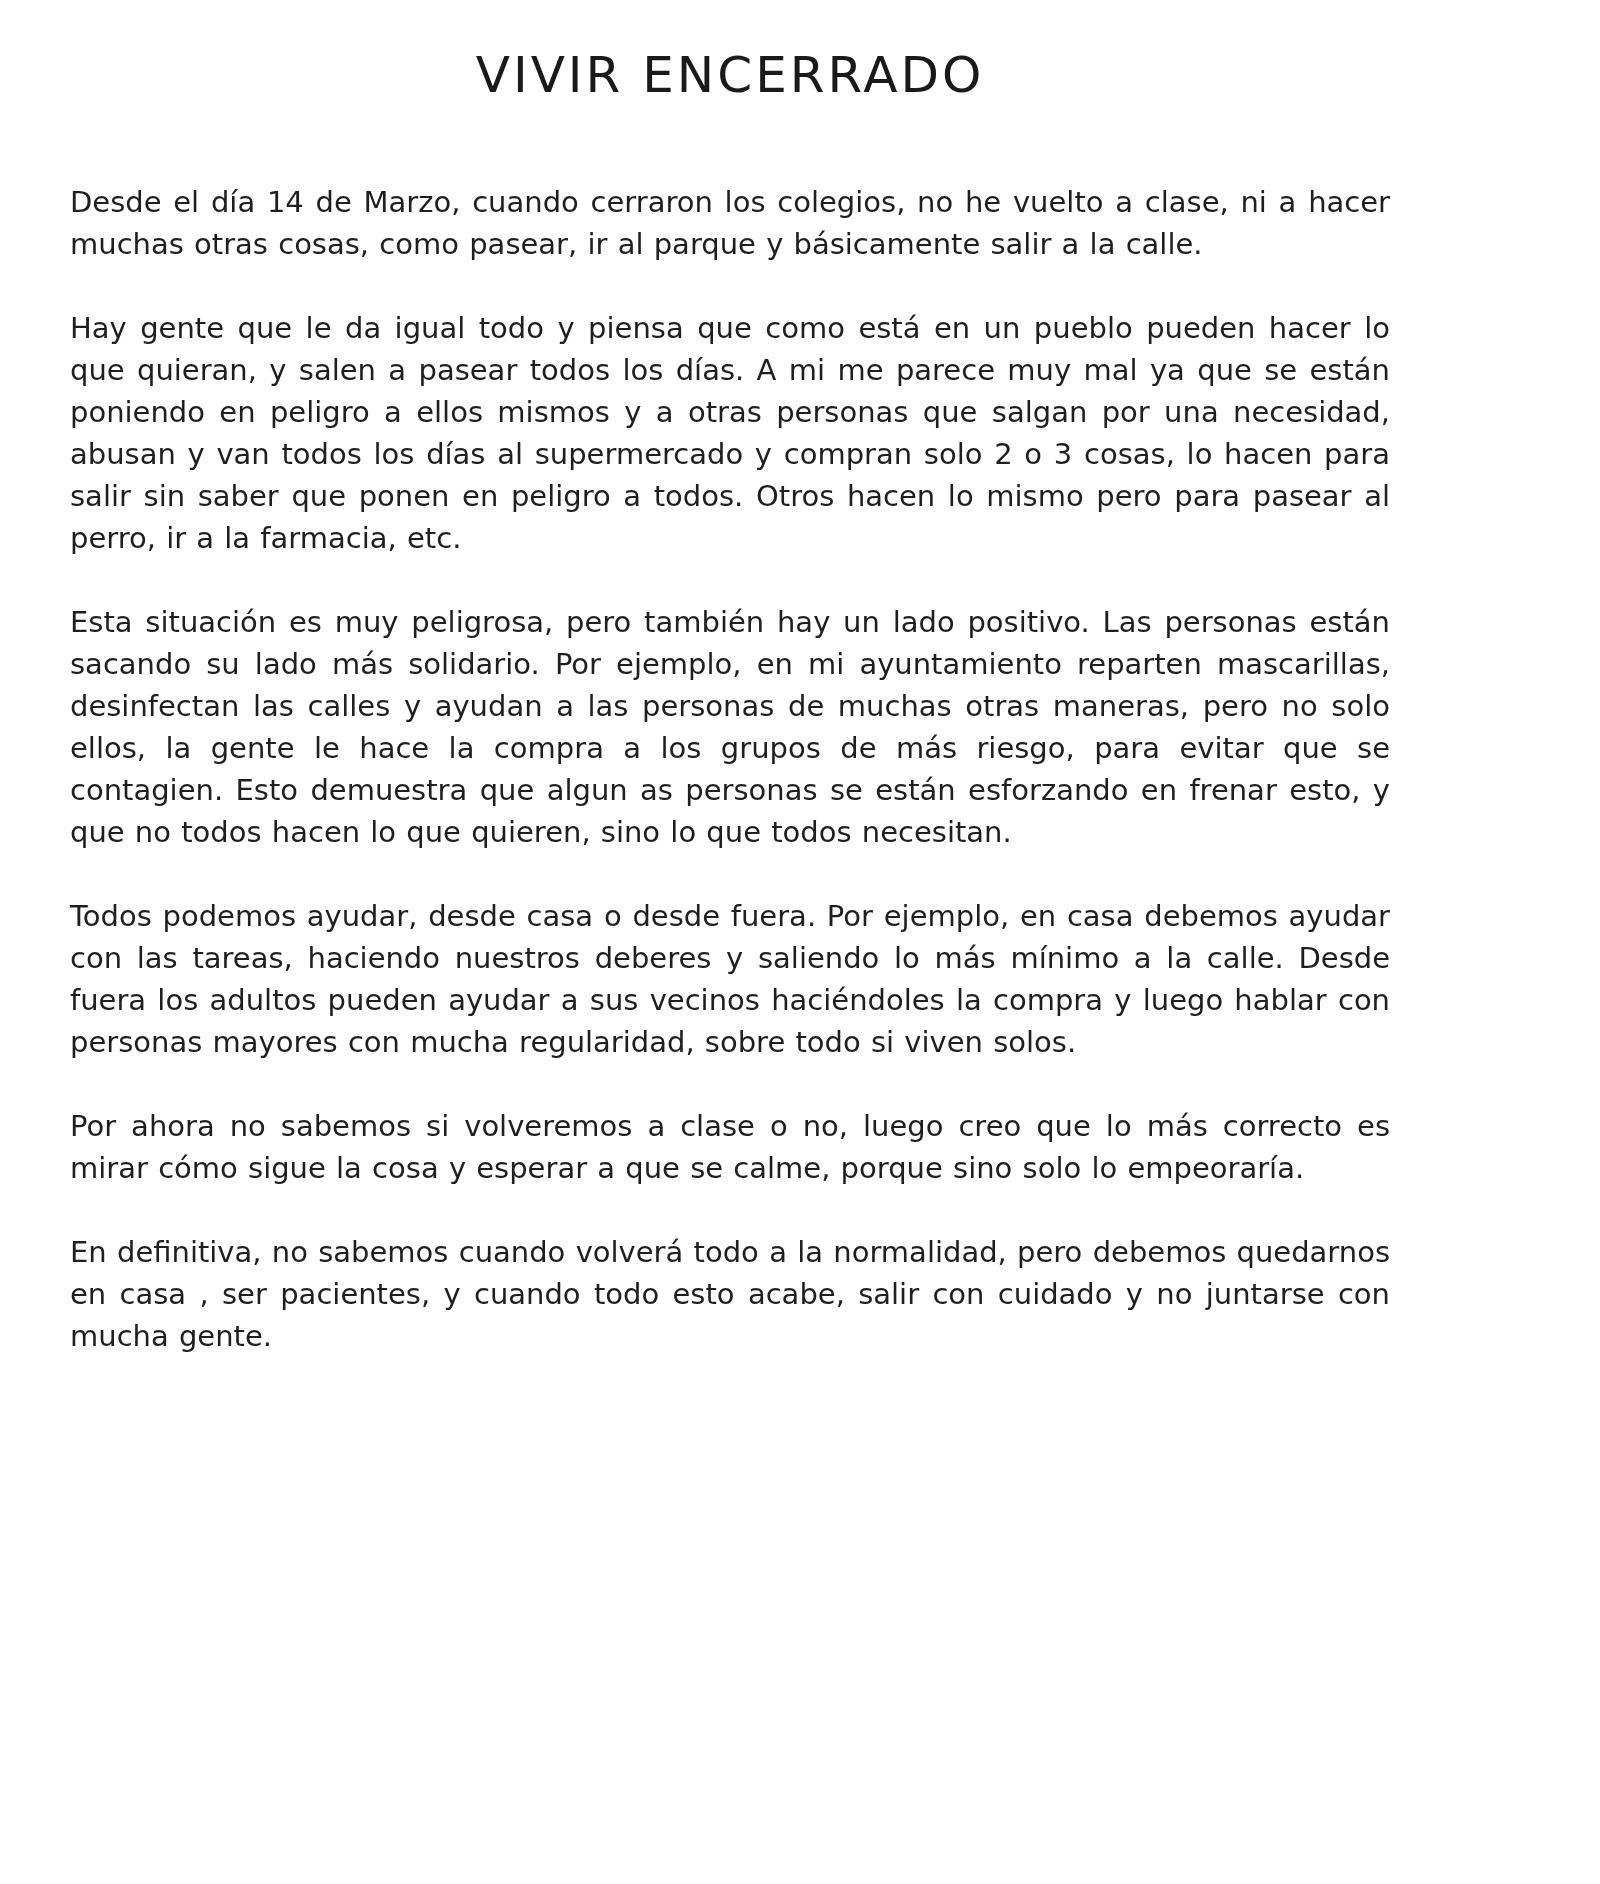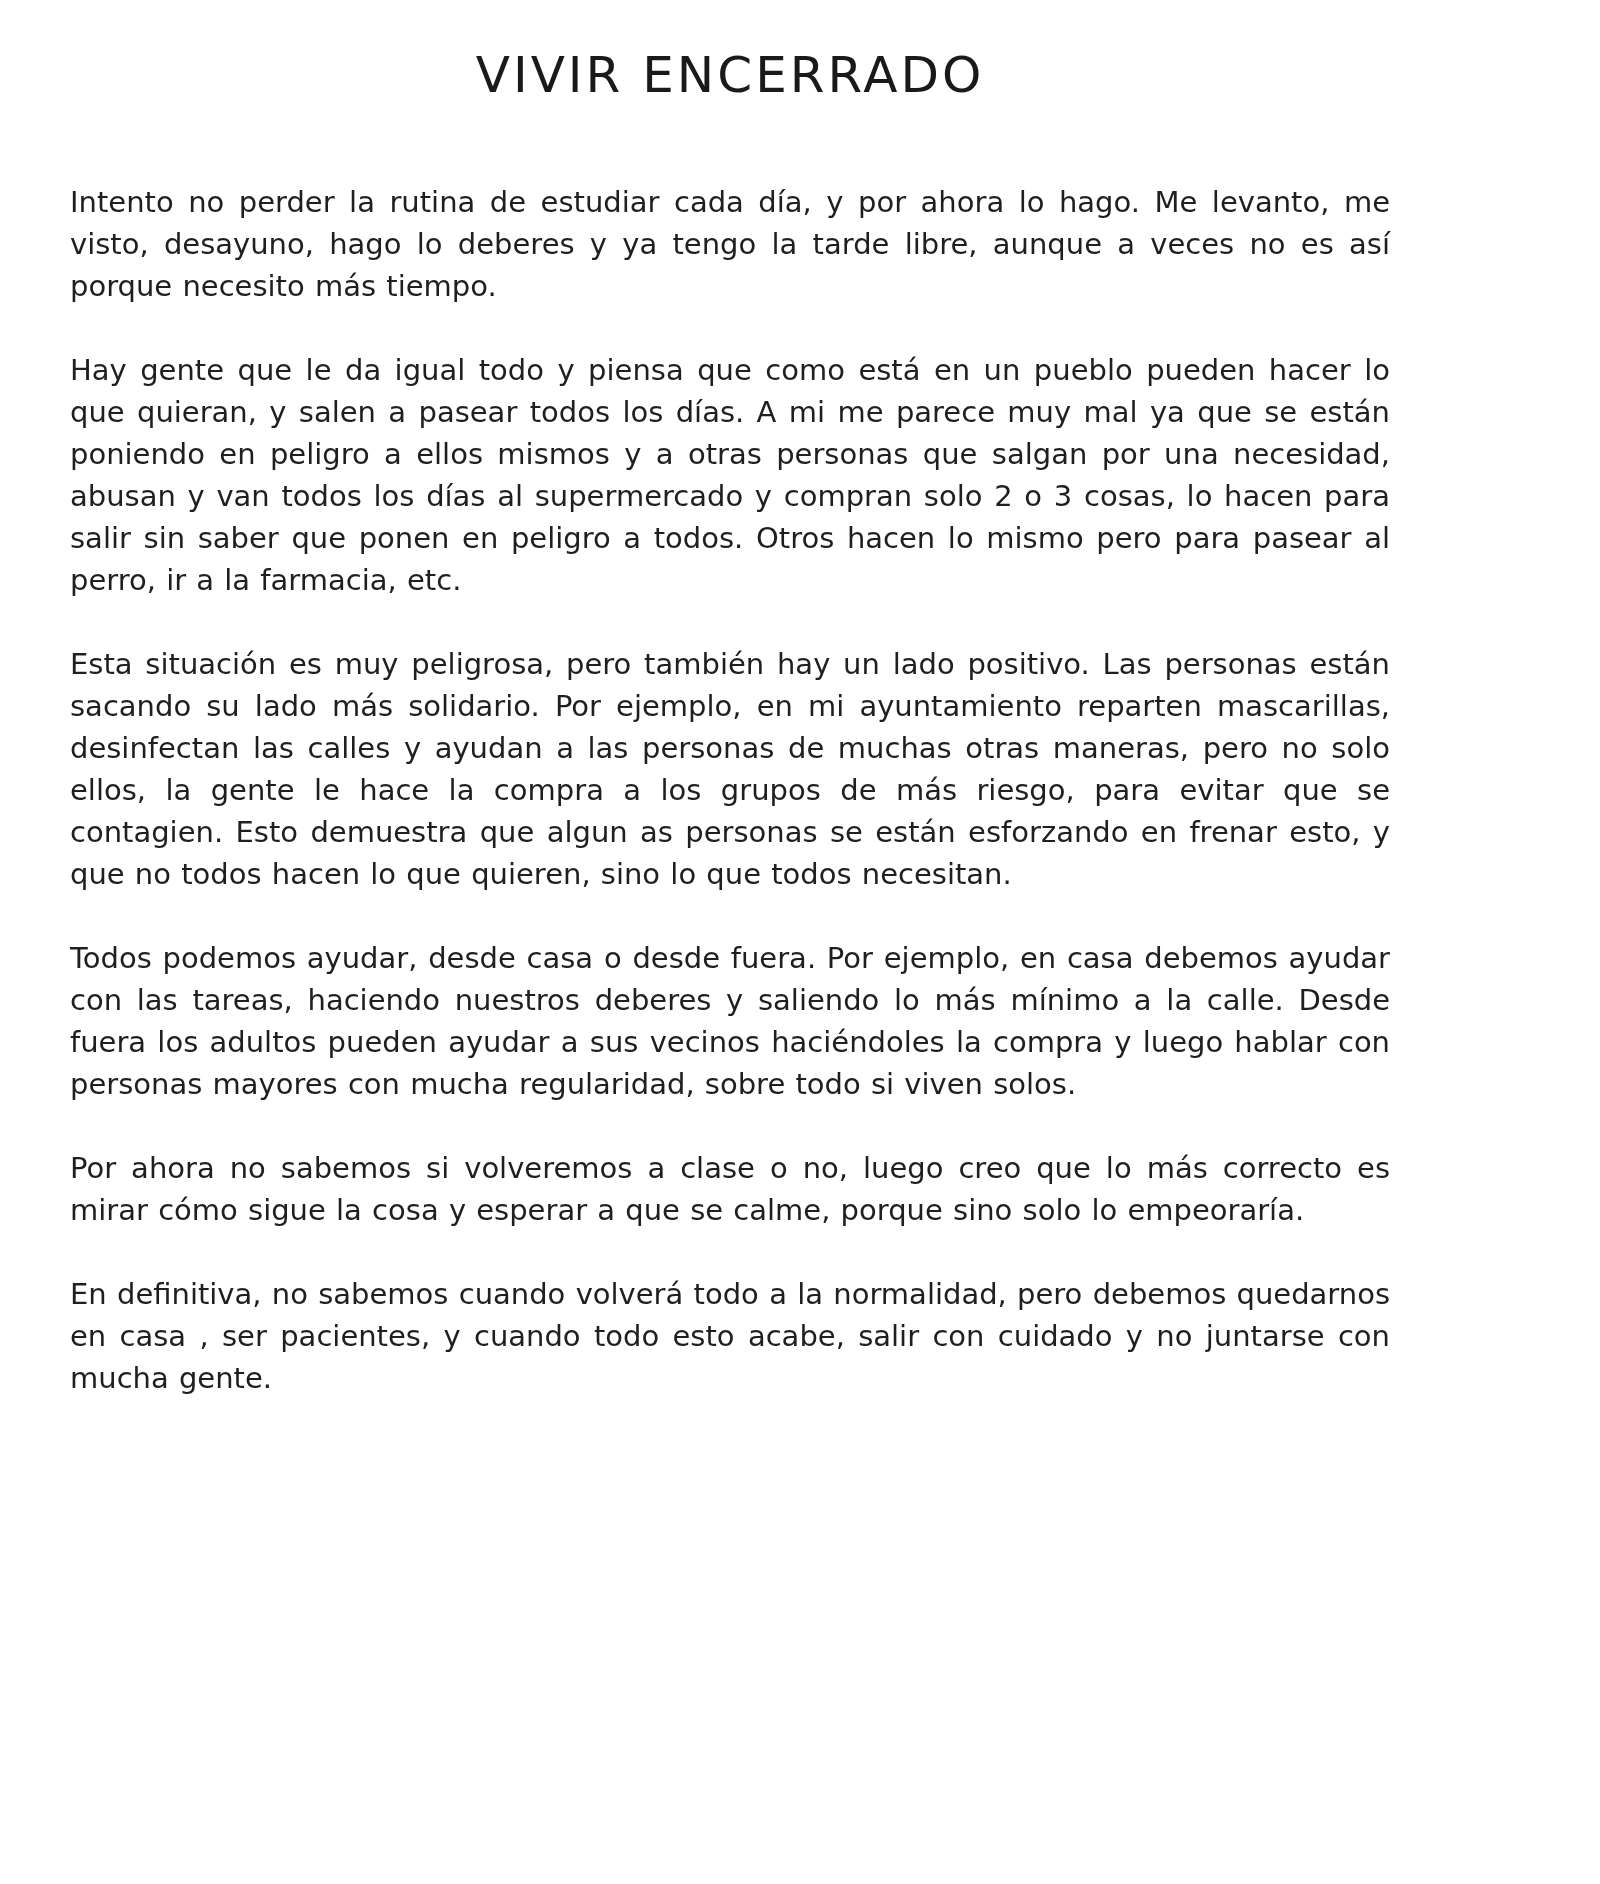--- a/index.html
+++ b/index.html
@@ -44,20 +44,20 @@
     margin-bottom: 16px;
   }
 </style>
 </head>
 <body>
 
 <div class="page">
   <h1 class="doc-title">VIVIR ENCERRADO</h1>
 
   <div class="doc-body">
-    <p>Intento no perder la rutina de estudiar cada día, y por ahora lo hago. Me levanto, me visto, desayuno, hago lo deberes y ya tengo la tarde libre, aunque a veces no es así porque necesito más tiempo.</p>
+    <p>Desde el día 14 de Marzo, cuando cerraron los colegios, no he vuelto a clase, ni a hacer muchas otras cosas, como pasear, ir al parque y básicamente salir a la calle.</p>
     <p>Hay gente que le da igual todo y piensa que como está en un pueblo pueden hacer lo que quieran, y salen a pasear todos los días. A mi me parece muy mal ya que se están poniendo en peligro a ellos mismos y a otras personas que salgan por una necesidad, abusan y van todos los días al supermercado y compran solo 2 o 3 cosas, lo hacen para salir sin saber que ponen en peligro a todos. Otros hacen lo mismo pero para pasear al perro, ir a la farmacia, etc.</p>
     <p>Esta situación es muy peligrosa, pero también hay un lado positivo. Las personas están sacando su lado más solidario. Por ejemplo, en mi ayuntamiento reparten mascarillas, desinfectan las calles y ayudan a las  personas de muchas otras maneras, pero no solo ellos, la gente le hace la compra a los grupos de más riesgo, para evitar que se contagien. Esto demuestra que algun as personas se están esforzando en frenar esto, y que no todos hacen lo que quieren, sino lo  que todos necesitan.</p>
     <p>Todos podemos ayudar, desde casa o desde fuera. Por ejemplo, en casa debemos ayudar con las tareas, haciendo nuestros deberes y saliendo lo más mínimo a la calle. Desde fuera los adultos pueden ayudar a sus vecinos haciéndoles la compra y luego hablar con personas mayores con mucha regularidad, sobre todo  si viven solos.</p>
     <p>Por ahora no sabemos si volveremos a clase o no, luego creo que lo más correcto es mirar cómo sigue la cosa y esperar a que se calme, porque sino solo lo empeoraría.</p>
     <p>En definitiva, no sabemos cuando volverá todo a la normalidad, pero debemos quedarnos en casa , ser pacientes, y cuando todo esto acabe, salir con cuidado y no juntarse con mucha gente.</p>
   </div>
 </div>
 
 </body></html>

